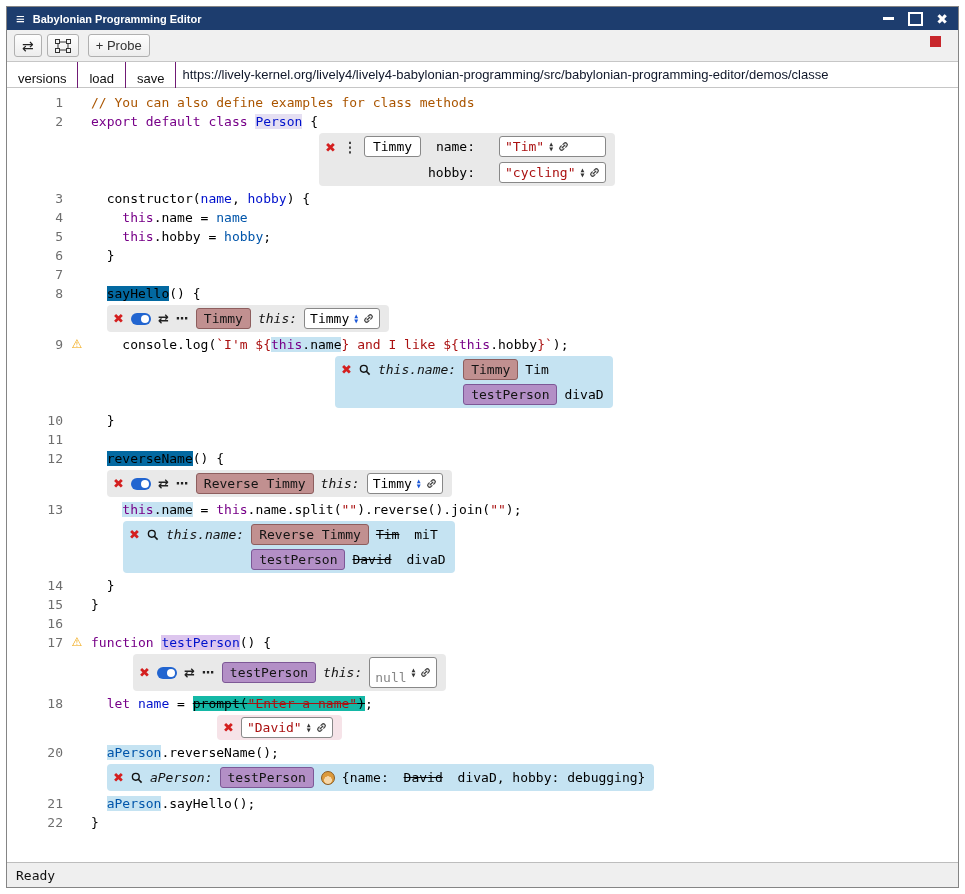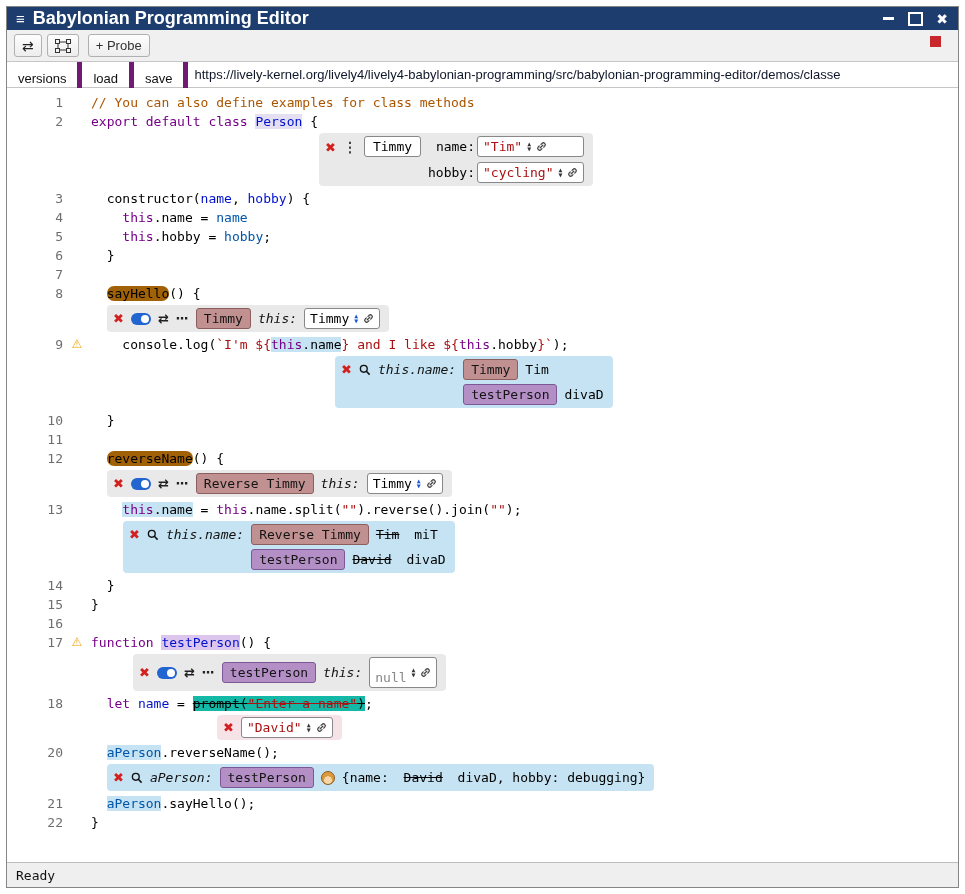--- a/index.html
+++ b/index.html
@@ -3,53 +3,53 @@
 <meta charset="utf-8">
 <style>
   * { box-sizing: border-box; }
   html,body { margin:0; padding:0; background:#fff; }
   body { width:965px; height:894px; padding:6px; font-family:"Liberation Sans",sans-serif; }
   .window { width:100%; height:100%; border:1px solid #858585; display:flex; flex-direction:column; background:#fff; }
 
   
   .titlebar { height:23px; flex:none; background:#1d3d6e; color:#fff; display:flex; align-items:center; }
   .menu-glyph { font-size:15px; font-weight:bold; margin:0 8px 0 9px; cursor:pointer; }
-  .title { font-weight:bold; font-size:18px; }
+  .title { font-weight:bold; font-size:11px; }
   .win-controls { margin-left:auto; display:flex; align-items:center; margin-right:8px; }
   .ctl { display:inline-flex; align-items:center; justify-content:center; width:16px; height:16px; margin-left:11px; cursor:pointer; }
   .ctl.minimize::after { content:""; width:11px; height:3px; background:#fff; }
   .ctl.maximize::after { content:""; width:11px; height:10px; border:2px solid #fff; }
   .ctl.closewin { font-size:14px; font-weight:bold; color:#fff; font-family:"DejaVu Sans",sans-serif; }
 
   
   .toolbar { height:32px; flex:none; background:#f0f0f0; border-bottom:1px solid #c6c6c6; display:flex; align-items:center; padding:0 7px; gap:5px; position:relative; }
   .tbtn { background:linear-gradient(#fefefe,#ededed); border:1px solid #b0b0b0; border-radius:3px; height:23px; min-width:27px; display:inline-flex; align-items:center; justify-content:center; font-size:14px; padding:0 7px; color:#222; cursor:pointer; font-family:"Liberation Sans",sans-serif; }
   .tbtn.probe-btn { margin-left:4px; font-size:13px; font-weight:normal; color:#333; }
   .red-indicator { position:absolute; right:17px; top:6px; width:11px; height:11px; background:#c8272c; }
 
   
   .navbar { height:26px; flex:none; border-bottom:1px solid #c6c6c6; display:flex; align-items:stretch; font-size:13px; background:#fff; }
-  .navcell { border-right:5px solid #701a75; display:flex; align-items:center; padding:16px 11px; cursor:pointer; color:#111; }
+  .navcell { border-right:1px solid #701a75; display:flex; align-items:center; padding:16px 11px; cursor:pointer; color:#111; }
   .url { flex:1; display:flex; align-items:center; padding:0 6px; white-space:nowrap; overflow:hidden; color:#0f172a; }
 
   
   .editor { flex:1; overflow:hidden; font-family:"DejaVu Sans Mono",monospace; font-size:13px; padding-top:5px; background:#fff; }
   .line { display:flex; align-items:flex-start; line-height:19px; min-height:19px; white-space:pre; }
   .gutter { width:56px; flex:none; text-align:right; color:#6e6e6e; font-size:13px; }
   .warnslot { width:28px; flex:none; text-align:center; }
   .warnslot.haswarn { color:#f0a202; font-size:12px; font-family:"DejaVu Sans",sans-serif; }
   .codetext { white-space:pre; color:#000; }
 
   .tk-comment { color:#aa5500; }
   .tk-kw { color:#770088; }
   .tk-def { color:#0011cc; }
   .tk-var2 { color:#0055aa; }
   .tk-str { color:#aa1111; }
   .bg-lav { background:#e5dff2; }
-  .bg-gray { background:#a16207;border-radius:7px; }
+  .bg-gray { background:#0369a1; }
   .bg-pur { background:#ddc6ee; }
   .bg-blue { background:#c5e3f2; }
   .bg-pink { background:#14b8a6; }
   .strike { text-decoration:line-through; }
 
   
   .widget { border-radius:4px; margin:2px 0 3px 0; display:inline-flex; align-items:center; gap:7px; font-size:13px; font-family:"DejaVu Sans Mono",monospace; padding:3px 9px 3px 6px; }
   .example { background:#e9e9e9; }
   .probe { background:#c5e3f2; align-items:flex-start; }
   .replacement { background:#f6e3e8; padding-top:2px; padding-bottom:2px; }
@@ -70,21 +70,21 @@
   .val.str { color:#aa1111; }
   .val.null { color:#888;margin-top:10px; }
   .spin { display:inline-flex; flex-direction:column; line-height:5px; font-size:6.5px; color:#333; cursor:pointer; }
   .spin i { font-style:normal; }
   .valbox.bluespin .spin { color:#1a56d6; }
   .svgicon { display:inline-flex; align-items:center; cursor:pointer; }
 
   .ex-form { align-items:flex-start; }
   .ex-form .xicon, .ex-form .dragicon { margin-top:2px; }
   .namebox { background:#fff; border:1px solid #888; border-radius:3px; padding:0 8px; line-height:19px; cursor:text; }
-  .fgrid { display:grid; grid-template-columns:auto auto; gap:5px 2px; align-items:center; }
+  .fgrid { display:grid; grid-template-columns:auto auto; gap:5px 24px; align-items:center; }
   .flabel { text-align:right; white-space:pre; }
 
   .phead { display:inline-flex; gap:7px; align-items:center; height:21px; }
   .presults { display:flex; flex-direction:column; gap:4px; }
   .prow { display:flex; gap:7px; align-items:center; height:21px; }
   .pseg { white-space:pre; color:#000; }
   .identicon { width:14px; height:14px; border-radius:50%; border:1px solid #8a5a20; background:radial-gradient(circle at 50% 68%, #f6d7a8 0 36%, #dc9a3c 40%); flex:none; }
 
   
   .w-example-person { margin-left:228px; }

